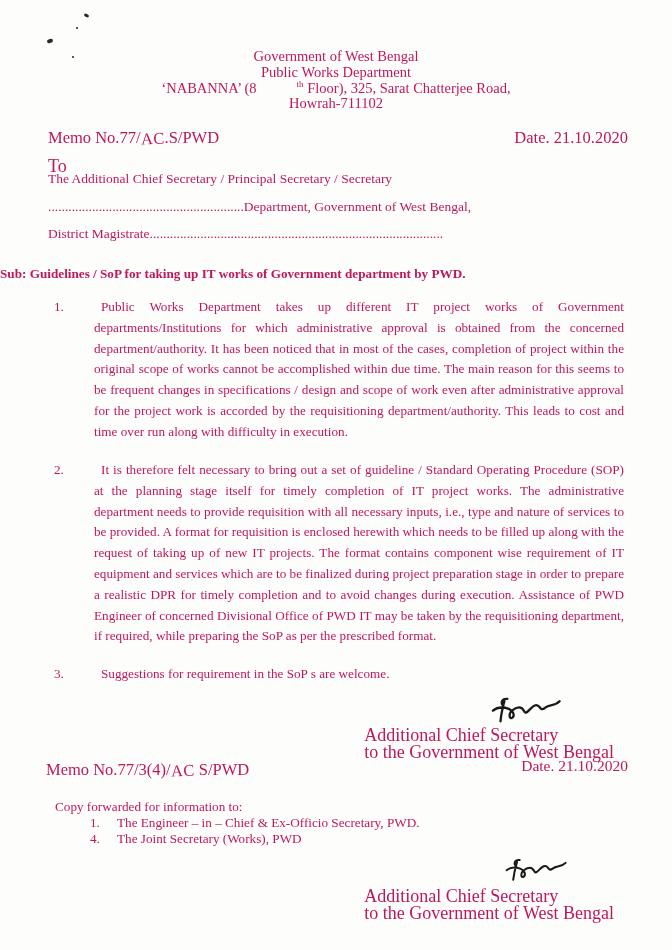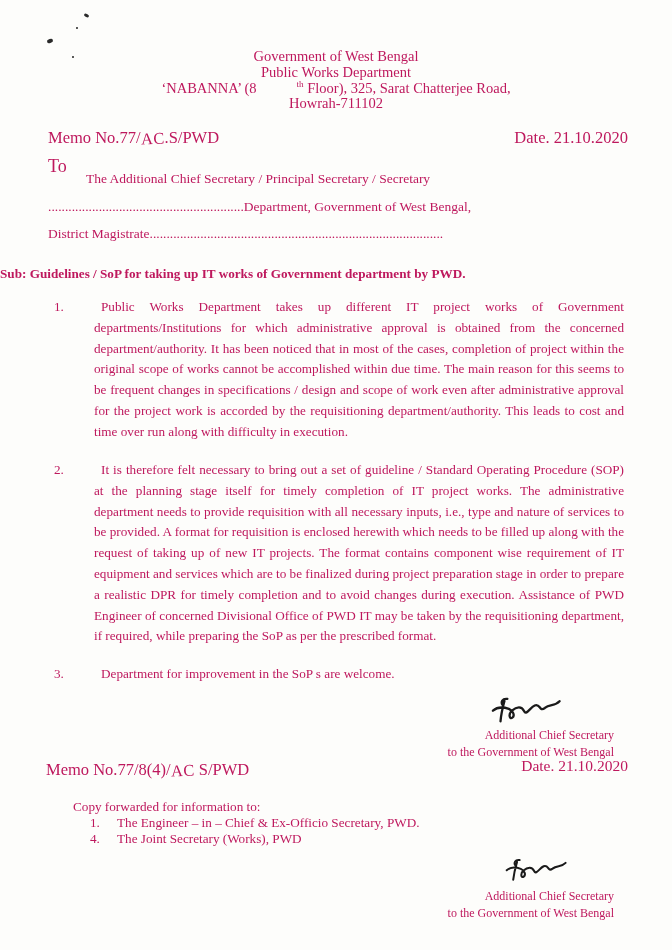--- a/index.html
+++ b/index.html
@@ -26,21 +26,21 @@
   .letterhead sup{font-size:9px;line-height:0;margin-left:40px;}
 
   .memo-row{
     position:absolute;top:128px;left:48px;right:44px;
     display:flex;justify-content:space-between;
     font-size:16.5px;
   }
   .hand{display:inline-block;transform:rotate(-2deg) translateY(1px);letter-spacing:.5px;}
 
   .to-label {position:absolute;top:156px;left:48px;font-size:18px;}
-  .to-line1 {position:absolute;top:171px;left:48px;font-size:13.5px;margin-left:38px;}
+  .to-line1 {position:absolute;top:171px;left:48px;font-size:13.5px;}
   .to-line2 {position:absolute;top:199px;left:48px;font-size:13.5px;}
   .to-line3 {position:absolute;top:226px;left:48px;font-size:13.5px;}
 
   .subject{
     position:absolute;top:266px;left:0;width:100%;
     font-weight:bold;font-size:13.2px;
   }
 
   .para{position:absolute;left:52px;width:572px;font-size:13.2px;line-height:20.8px;}
   .para .pnum{position:absolute;left:2px;top:0;}
@@ -48,28 +48,28 @@
   .p1{top:297px;}
   .p2{top:460px;}
   .p3{top:664px;}
 
   .scribble{position:absolute;}
   .scribble svg{display:block;}
   .scribble path{fill:none;stroke:#1a1a1a;stroke-width:2.3;stroke-linecap:round;stroke-linejoin:round;}
   .scribble1{top:694px;left:486px;transform:rotate(-3deg);}
   .scribble2{top:856px;left:500px;transform:rotate(-2deg);}
 
-  .sig{position:absolute;text-align:right;font-size:12px;line-height:16.8px;}
+  .sig{position:absolute;text-align:left;font-size:18px;line-height:16.8px;}
   .sig1{top:727px;right:58px;}
   .sig2{top:888px;right:58px;}
 
   .sig-date{position:absolute;top:757px;right:44px;font-size:15.5px;}
   .memo2{position:absolute;top:760px;left:46px;font-size:16.5px;}
 
-  .copy-head{position:absolute;top:799px;left:73px;font-size:13.2px;}
+  .copy-head{position:absolute;top:799px;left:55px;font-size:13.2px;}
   .copy-list{position:absolute;top:815px;left:90px;font-size:13.2px;line-height:15.9px;}
   .copy-item .cnum{display:inline-block;width:27px;}
 </style>
 </head>
 <body>
 
 <div class="page">
 
   <span class="speck s1"></span>
   <span class="speck s2"></span>
@@ -98,35 +98,35 @@
   <div class="para p1">
     <span class="pnum">1.</span>
     <div class="ptext">Public Works Department takes up different IT project works of Government departments/Institutions for which administrative approval is obtained from the concerned department/authority. It has been noticed that in most of the cases, completion of project within the original scope of works cannot be accomplished within due time. The main reason for this seems to be frequent changes in specifications / design and scope of work even after administrative approval for the project work is accorded by the requisitioning department/authority. This leads to cost and time over run along with difficulty in execution.</div>
   </div>
   <div class="para p2">
     <span class="pnum">2.</span>
     <div class="ptext">It is therefore felt necessary to bring out a set of guideline / Standard Operating Procedure (SOP) at the planning stage itself for timely completion of IT project works. The administrative department needs to provide requisition with all necessary inputs, i.e., type and nature of services to be provided. A format for requisition is enclosed herewith which needs to be filled up along with the request of taking up of new IT projects. The format contains component wise requirement of IT equipment and services which are to be finalized during project preparation stage in order to prepare a realistic DPR for timely completion and to avoid changes during execution. Assistance of PWD Engineer of concerned Divisional Office of PWD IT may be taken by the requisitioning department, if required, while preparing the SoP as per the prescribed format.</div>
   </div>
   <div class="para p3">
     <span class="pnum">3.</span>
-    <div class="ptext">Department for improvement in the SoP s are welcome.</div>
+    <div class="ptext">Suggestions for requirement in the SoP s are welcome.</div>
   </div>
 
   <div class="scribble scribble1">
     <svg width="78" height="34" viewBox="0 0 78 34" aria-hidden="true">
       <path d="M22,4 C17,3 15,7 17,10 M19,6 C17,12 15,19 14,26 M7,15 C12,11 18,12 23,14 C27,16 29,21 26,23 C23,25 22,19 26,16 C31,12 36,12 38,17 C40,22 44,14 49,12 C55,10 53,19 59,15 C64,11 69,14 74,9"></path>
     </svg>
   </div>
   <div class="sig sig1">
     <div>Additional Chief Secretary</div>
     <div>to the Government of West Bengal</div>
   </div>
   <div class="sig-date">Date. 21.10.2020</div>
 
-  <div class="memo2"><span>Memo No.77/8(4)/</span><span class="hand">AC</span><span> S/PWD</span></div>
+  <div class="memo2"><span>Memo No.77/3(4)/</span><span class="hand">AC</span><span> S/PWD</span></div>
 
   <div class="copy-head">Copy forwarded for information to:</div>
   <div class="copy-list">
     <div class="copy-item"><span class="cnum">1.</span><span>The Engineer – in – Chief &amp; Ex-Officio Secretary, PWD.</span></div>
     <div class="copy-item"><span class="cnum">4.</span><span>The Joint Secretary (Works), PWD</span></div>
   </div>
 
   <div class="scribble scribble2">
     <svg width="70" height="30" viewBox="0 0 78 34" aria-hidden="true">
       <path d="M22,4 C17,3 15,7 17,10 M19,6 C17,12 15,19 14,26 M7,15 C12,11 18,12 23,14 C27,16 29,21 26,23 C23,25 22,19 26,16 C31,12 36,12 38,17 C40,22 44,14 49,12 C55,10 53,19 59,15 C64,11 69,14 74,9"></path>

